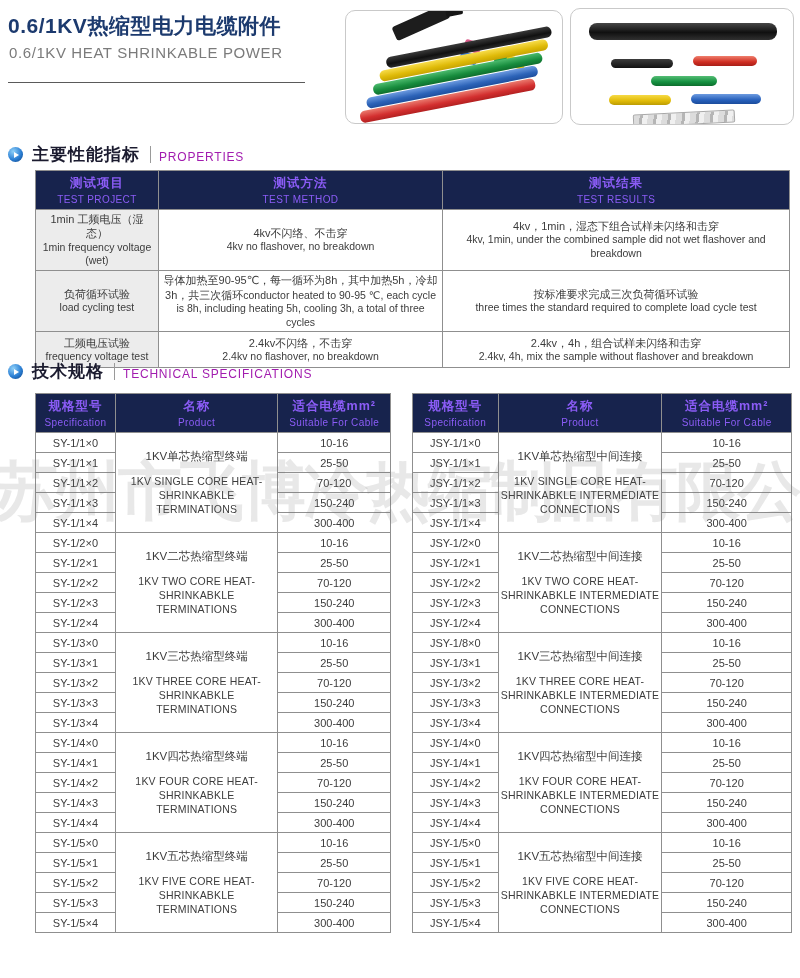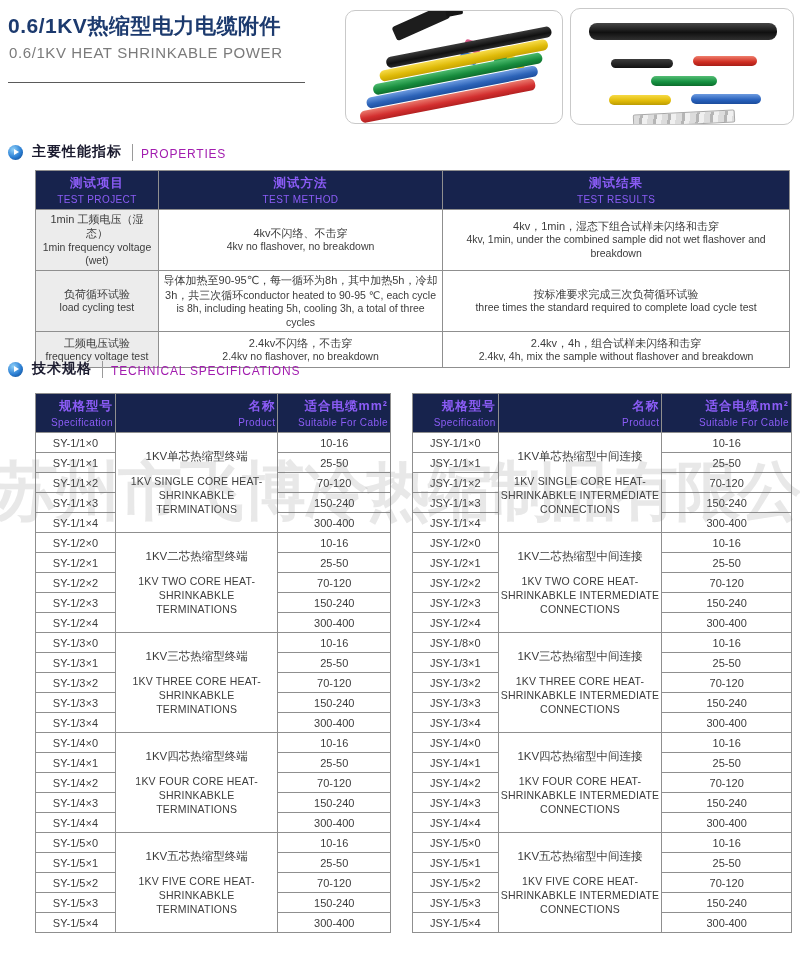--- a/index.html
+++ b/index.html
@@ -40,21 +40,21 @@
   .sm-blue { left:120px; top:85px; width:70px; height:10px; background:linear-gradient(#6d9be0,#2760bb 60%,#1b4c9c); }
   .foil { left:62px; top:103px; width:102px; height:13px; border:1px solid #a8a8a8; border-radius:2px; transform:rotate(-3deg);
           background:repeating-linear-gradient(100deg,#dcdcdc 0 6px,#b5b5b5 6px 9px,#f0f0f0 9px 14px); }
 
   
   .section-title { position:absolute; left:8px; display:flex; align-items:center; }
   .st-props { top:143px; } .st-specs { top:360px; }
   .dot-icon { width:15px; height:15px; border-radius:50%; margin-right:9px; flex:0 0 auto;
               background:radial-gradient(circle at 35% 30%, #8fd0f8, #2b7fd4 55%, #0a3e80); display:flex; align-items:center; justify-content:center; }
   .dot-icon .tri { width:0; height:0; border-top:3px solid transparent; border-bottom:3px solid transparent; border-left:5px solid #fff; margin-left:2px; }
-  .st-cn { font-size:14px; font-weight:bold; color:#1b1b2f; letter-spacing:1px; }
+  .st-cn { font-size:17px; font-weight:bold; color:#1b1b2f; letter-spacing:1px; }
   .st-sep { width:1px; height:17px; background:#9a9a9a; margin:0 8px 0 10px; }
   .st-en { font-size:12px; color:#a21caf; letter-spacing:0.8px; padding-top:4px; }
 
   
   table { border-collapse:collapse; table-layout:fixed; }
   th, td { border:1px solid #8f8f8f; text-align:center; vertical-align:middle; }
   th { background:#17234d; color:#8b5cf6; font-weight:normal; padding:4px 2px; }
   .th-cn { font-size:12.5px; font-weight:bold; letter-spacing:1px; }
   .th-en { font-size:10px; letter-spacing:0.4px; margin-top:2px; }
 
@@ -62,21 +62,21 @@
   .props-table { position:absolute; left:35px; top:170px; width:755px; }
   .props-table td { font-size:10.5px; color:#3c3c3c; line-height:1.3; padding:2px 4px; background:#fff; }
   .props-table td.proj { background:#ececec; }
   .props-table tr.r1 td { height:36px; } .props-table tr.r2 td { height:52px; } .props-table tr.r3 td { height:36px; }
   .cell-cn { font-size:11px; } .cell-en { font-size:10.5px; }
 
   
   .spec-table { position:absolute; top:393px; }
   .spec-left { left:35px; width:356px; }
   .spec-right { left:412px; width:380px; }
-  .spec-table th { height:32px;text-align:right; }
+  .spec-table th { height:32px; }
   .spec-table td { font-size:11px; color:#3c3c3c; height:20px; padding:0 2px; background:#fff; }
   .cell-product { line-height:1.35; }
   .prod-cn { font-size:11.5px; margin-bottom:9px; }
   .prod-en { font-size:10.5px; letter-spacing:0.2px; }
 
   
   .watermark { position:absolute; left:-6px; top:448px; width:820px; font-size:64px; font-weight:bold;
                color:rgba(110,110,110,0.16); white-space:nowrap; letter-spacing:-2px; pointer-events:none; }
 </style>
 </head>

